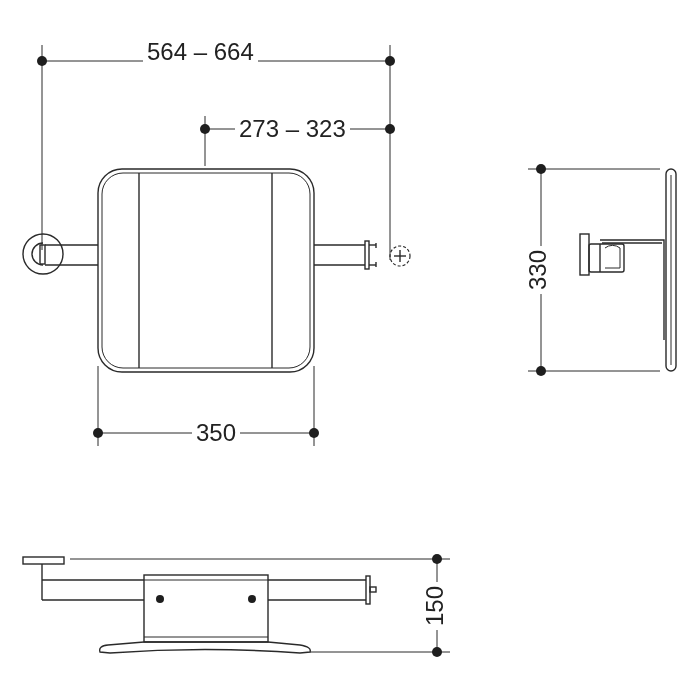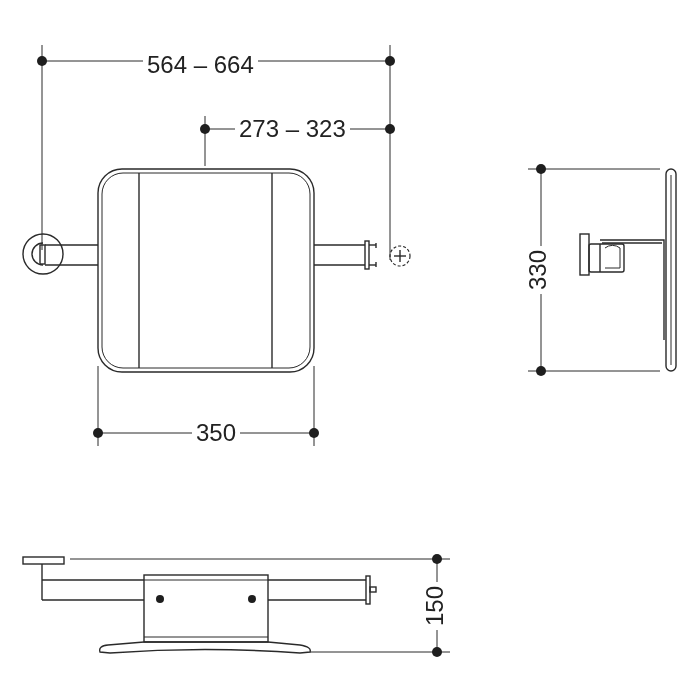--- a/index.html
+++ b/index.html
@@ -97,17 +97,17 @@
 
     <line class="ln" x1="268" y1="580" x2="366" y2="580"></line>
     <line class="ln" x1="268" y1="600" x2="366" y2="600"></line>
     <rect class="ln" x="366" y="576" width="4" height="28"></rect>
     <rect class="ln" x="370" y="587" width="6" height="5"></rect>
 
     <path class="ln" d="M100,652 Q98,646 108,645 L144,642 L268,642 L300,645 Q312,647 310,652 L300,653 Q205,646 110,653 Z"></path>
   </g>
 </svg>
 
-<div class="lbl" style="left:143px; top:52px;">564 – 664</div>
+<div class="lbl" style="left:143px; top:39px;">564 – 664</div>
 <div class="lbl" style="left:235px; top:116px;text-align:center;">273 – 323</div>
 <div class="lbl" style="left:192px; top:420px;">350</div>
 <div class="lbl vert" style="left:514px; top:257px;">330</div>
 <div class="lbl vert" style="left:411px; top:593px;">150</div>
 
 </body></html>

